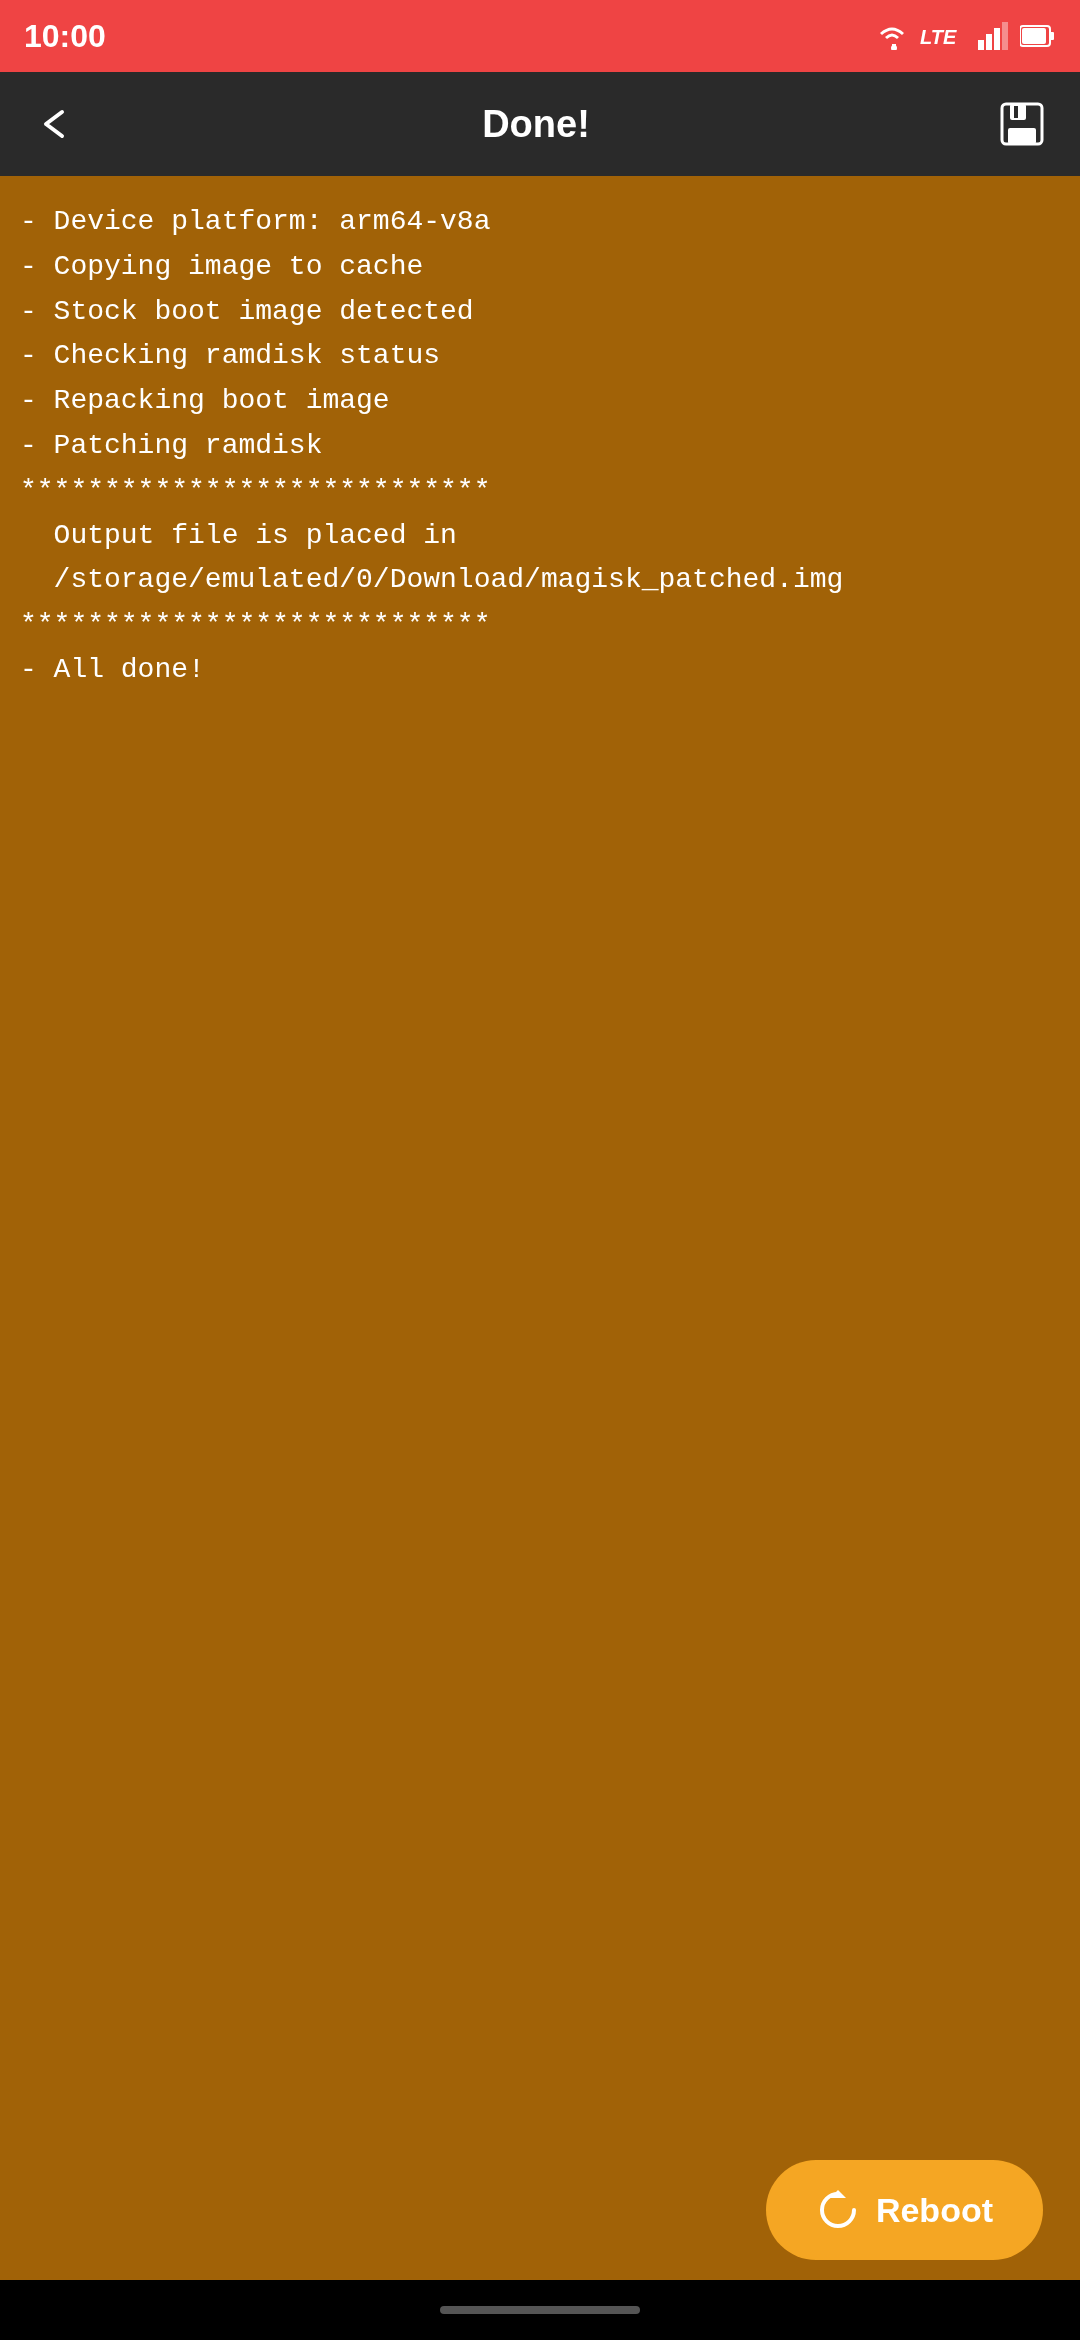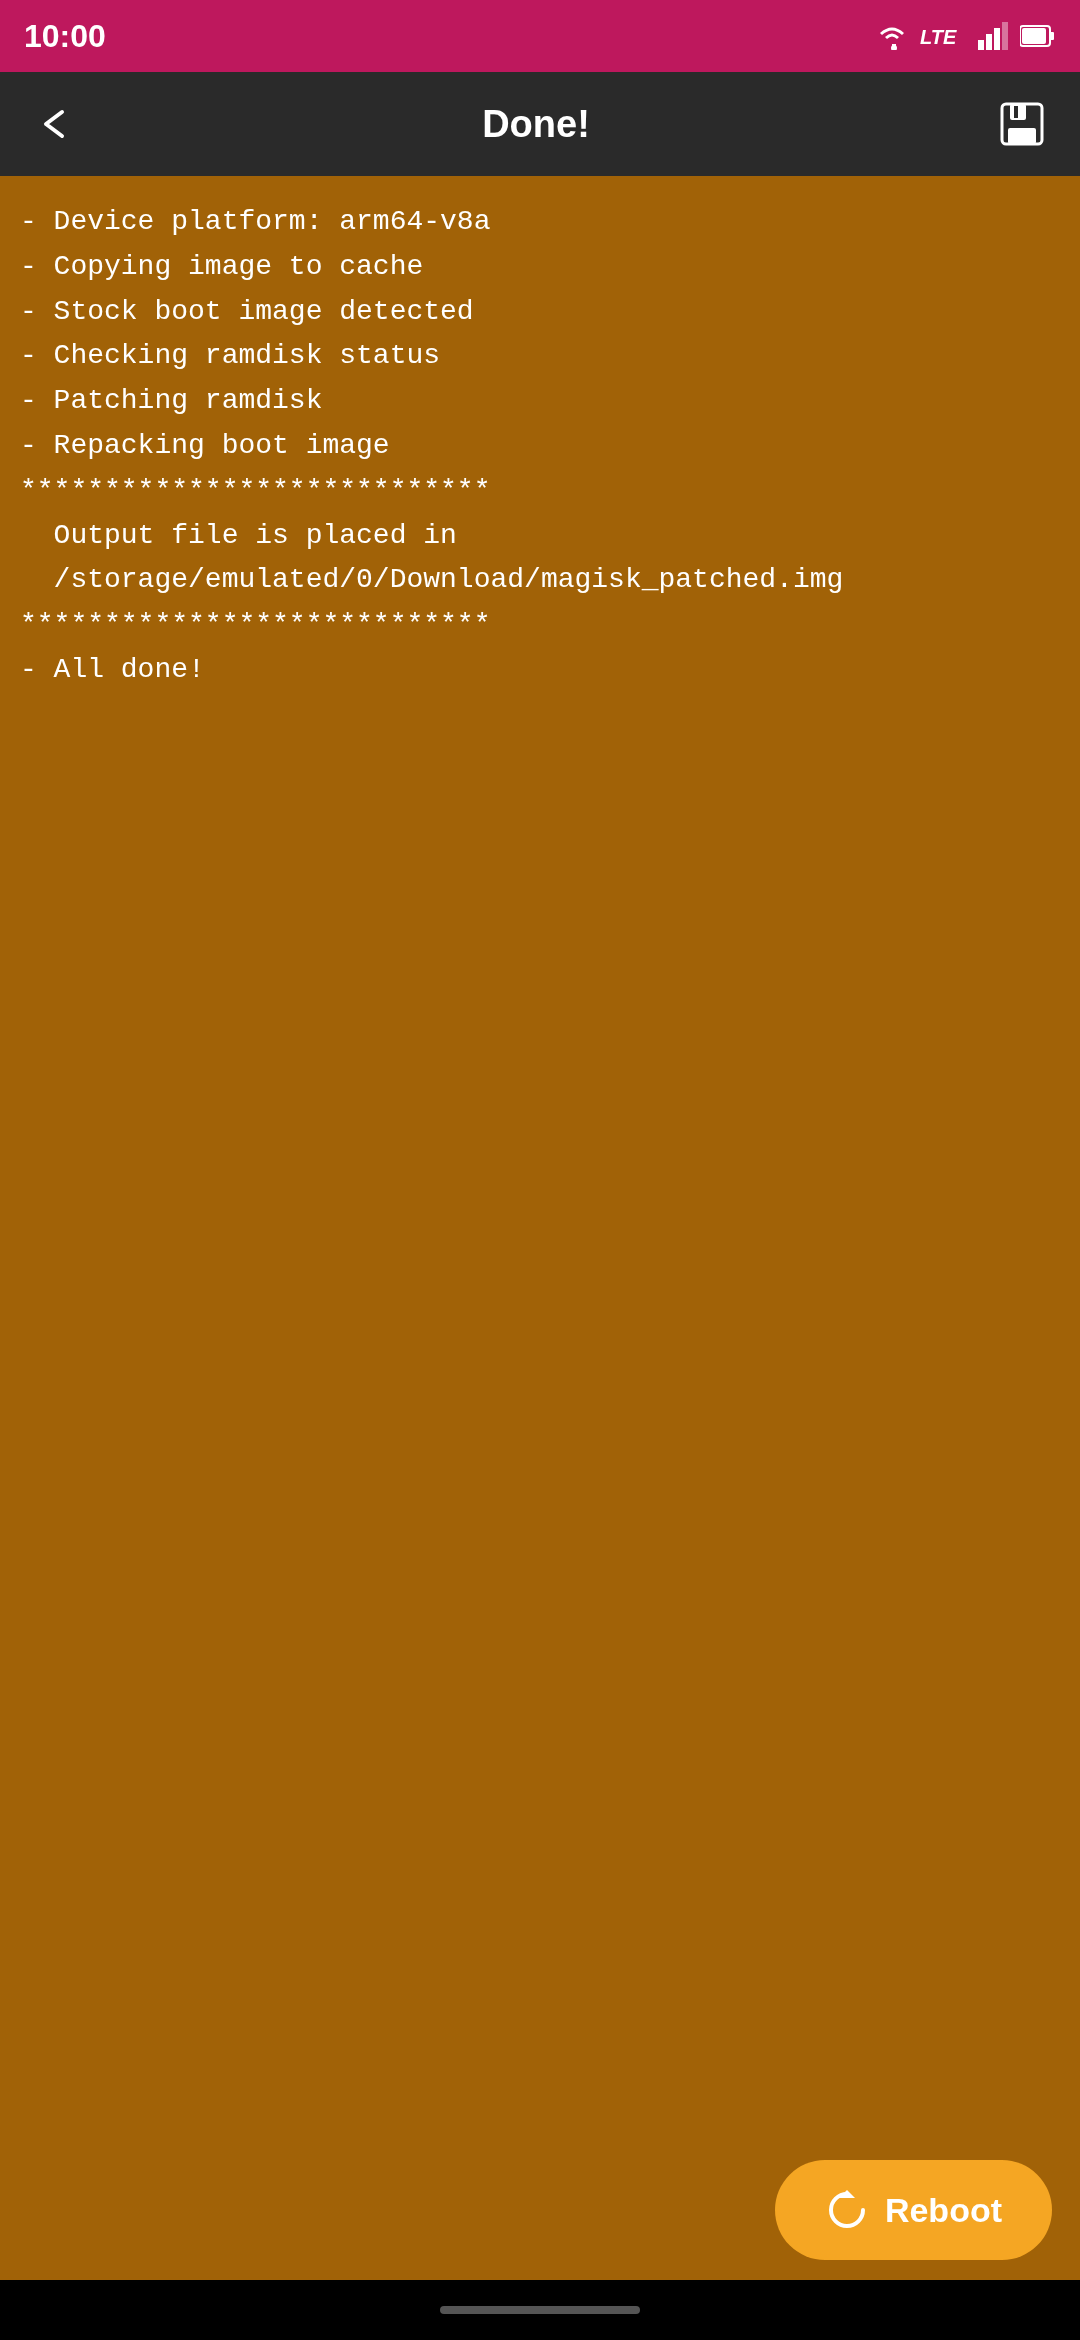--- a/index.html
+++ b/index.html
@@ -17,21 +17,21 @@
       max-width: 1080px;
       min-height: 2340px;
       margin: 0 auto;
       display: flex;
       flex-direction: column;
       position: relative;
     }
 
     
     .status-bar {
-      background: #be185d;
+      background: #ef4444;
       display: flex;
       justify-content: space-between;
       align-items: center;
       padding: 12px 24px;
       height: 72px;
       flex-shrink: 0;
     }
 
     .status-time {
       font-size: 32px;
@@ -102,21 +102,21 @@
       line-height: 1.6;
       color: #fff;
       white-space: pre;
       font-family: 'Courier New', Courier, monospace;
     }
 
     
     .reboot-btn-container {
       position: fixed;
       bottom: 80px;
-      right: 28px;
+      right: 37px;
     }
 
     .reboot-btn {
       background: #F5A623;
       border: none;
       border-radius: 60px;
       padding: 28px 50px;
       display: flex;
       align-items: center;
       gap: 16px;
@@ -203,22 +203,22 @@
     </svg>
   </button>
 </div>
 
 <div class="console-area">
   <div id="console-lines">
       <div class="console-line">- Device platform: arm64-v8a</div>
       <div class="console-line">- Copying image to cache</div>
       <div class="console-line">- Stock boot image detected</div>
       <div class="console-line">- Checking ramdisk status</div>
+      <div class="console-line">- Repacking boot image</div>
       <div class="console-line">- Patching ramdisk</div>
-      <div class="console-line">- Repacking boot image</div>
       <div class="console-line"></div>
       <div class="console-line">****************************</div>
       <div class="console-line">  Output file is placed in</div>
       <div class="console-line">  /storage/emulated/0/Download/magisk_patched.img</div>
       <div class="console-line">****************************</div>
       <div class="console-line">- All done!</div>
     </div>
 </div>
 
 <div class="reboot-btn-container">

